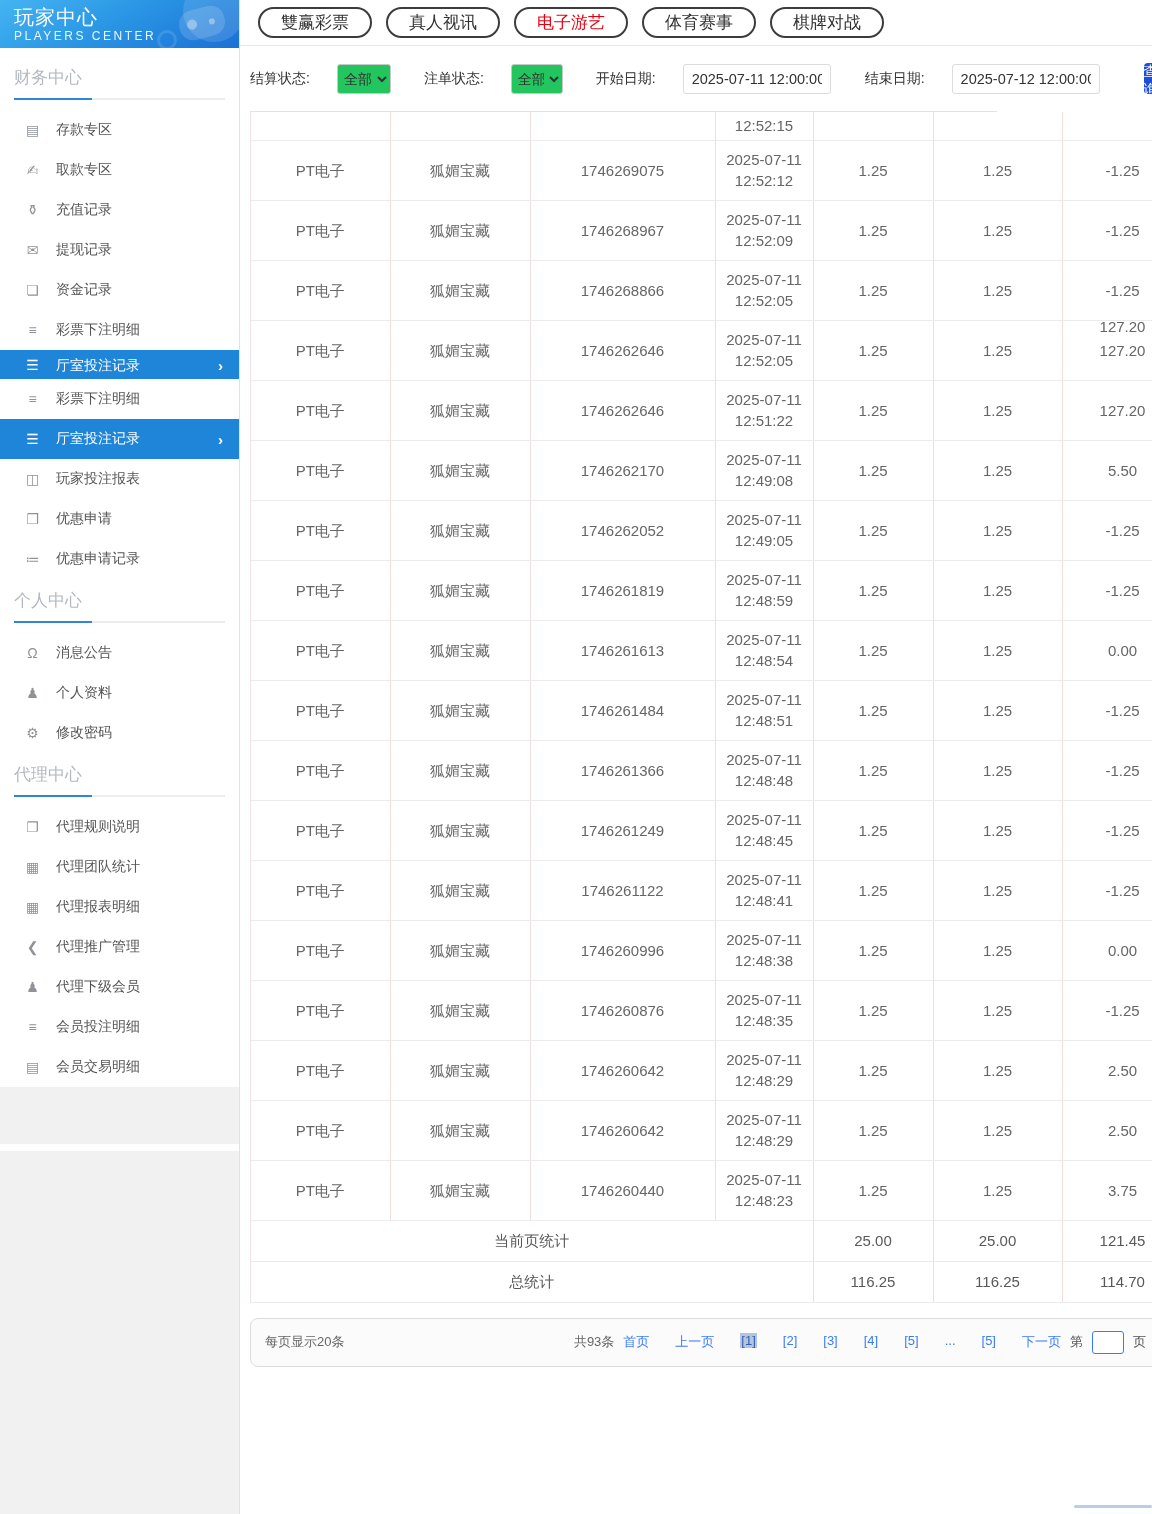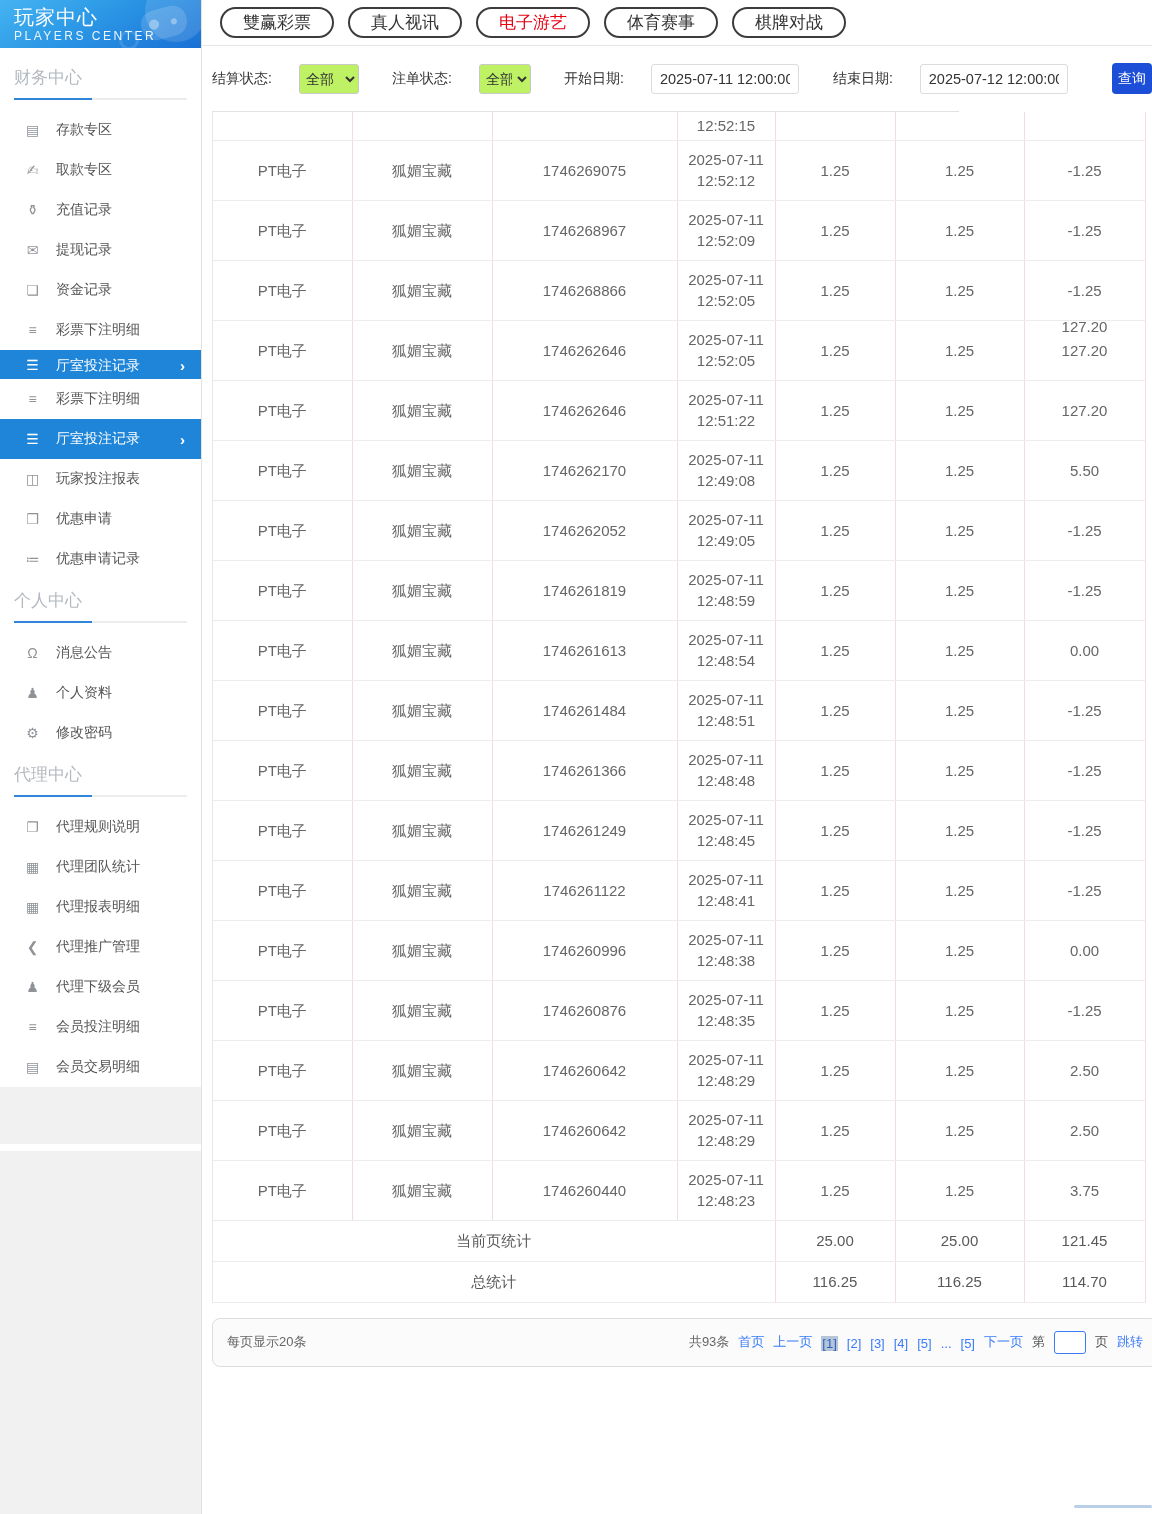--- a/index.html
+++ b/index.html
@@ -1,21 +1,21 @@
 <!DOCTYPE html>
 <html><head>
 <meta charset="utf-8">
 <style>
   * { margin:0; padding:0; box-sizing:border-box; }
   html,body { background:#fff; }
   body { font-family:"Liberation Sans","DejaVu Sans",sans-serif; }
   .page { position:relative; width:1152px; height:1514px; background:#fff; overflow:hidden; display:flex; }
 
   
-  .sidebar { width:202px; flex:none; background:#fff; border-right:1px solid #e2e2e2; display:flex; flex-direction:column; }
+  .sidebar { width:240px; flex:none; background:#fff; border-right:1px solid #e2e2e2; display:flex; flex-direction:column; }
   .side-header { height:48px; flex:none; background:linear-gradient(150deg,#45b4f2 0%,#2b97e5 45%,#1a70d5 100%); position:relative; overflow:hidden; padding:5px 0 0 14px; }
   .brand-title { color:#fff; font-size:20px; letter-spacing:1px; line-height:24px; }
   .brand-sub { color:#eaf6ff; font-size:12px; letter-spacing:2.5px; }
   .decor-circle { position:absolute; right:-6px; top:-20px; width:62px; height:62px; border-radius:50%; background:rgba(255,255,255,.13); }
   .decor-ring { position:absolute; right:62px; top:30px; width:20px; height:20px; border:3px solid rgba(255,255,255,.12); border-radius:50%; }
   .decor-pad { position:absolute; right:14px; top:8px; width:46px; height:30px; background:rgba(255,255,255,.15); border-radius:14px; transform:rotate(-15deg); }
   .decor-pad::after { content:""; position:absolute; left:8px; top:9px; width:10px; height:10px; border-radius:50%; background:rgba(255,255,255,.35); box-shadow:20px 2px 0 -2px rgba(255,255,255,.35); }
 
   .side-body { padding-top:8px; }
   .sec-head { font-size:17px; color:#b3b9bf; padding:10px 14px 0; }
@@ -36,21 +36,21 @@
   .band-gray2 { flex:1; background:#f1f1f1; }
 
   
   .main { flex:1; min-width:0; position:relative; }
   .pill-bar { height:46px; border-bottom:1px solid #e7e7e7; display:flex; align-items:center; gap:14px; padding-left:18px; }
   .pill { height:31px; padding:0 21px; border:2px solid #3c3c3c; border-radius:17px; background:#fff; font-size:17px; color:#333; display:flex; align-items:center; cursor:pointer; white-space:nowrap; }
   .pill.active { color:#e60012; }
 
   .filter-bar { display:flex; align-items:center; margin:17px 0 17px 10px; font-size:14px; color:#333; height:31px;gap:24px; }
   .filter-bar label { margin-right:3px; white-space:nowrap; }
-  .filter-select { height:30px; border:1px solid #c8c8c8; border-radius:3px; font-size:14px; color:#333; background:#bef264; padding:0 2px; margin-right:9px; }
+  .filter-select { height:30px; border:1px solid #c8c8c8; border-radius:3px; font-size:14px; color:#333; background:#22c55e; padding:0 2px; margin-right:9px; }
   .sel-settle { width:68px; }
   .sel-order { width:52px; }
   .date-input { width:148px; height:30px; border:1px solid #dcdcdc; border-radius:3px; padding:0 8px; font-size:14.5px; color:#333; margin-right:10px; }
   .search-btn { width:46px; height:31px; background:#1d4ed8; color:#fff; border:none; border-radius:4px; font-size:14px; margin-left:10px; cursor:pointer; }
 
   .table-wrap { margin-left:10px; width:747px; border-top:1px solid #e2e2e2; border-left:1px solid #efe3e3; }
   table.bets { width:932px; border-collapse:collapse; table-layout:fixed; font-size:15px; color:#666; }
   table.bets td { border-bottom:1px solid #ececec; border-right:1px solid #f2dcdc; text-align:center; height:60px; line-height:21px; padding:0 2px; overflow:hidden; }
   tr.partial td { height:28px; }
   td.col-profit { position:relative; }
@@ -606,21 +606,21 @@
             <td>114.70</td>
           </tr>
         </tbody>
       </table>
     </div>
 
     <div class="pager">
       <span>每页显示20条</span>
       <div class="pager-right">
         <span class="pg-total">共93条</span>
-        <span style="display:flex;gap:9px;align-items:flex-end">
+        <span style="display:flex;gap:26px;align-items:flex-start">
 
             <a class="pg-link">首页</a>
 
             <a class="pg-link">上一页</a>
 
             <a class="pg-link current">[1]</a>
 
             <a class="pg-link">[2]</a>
 
             <a class="pg-link">[3]</a>

